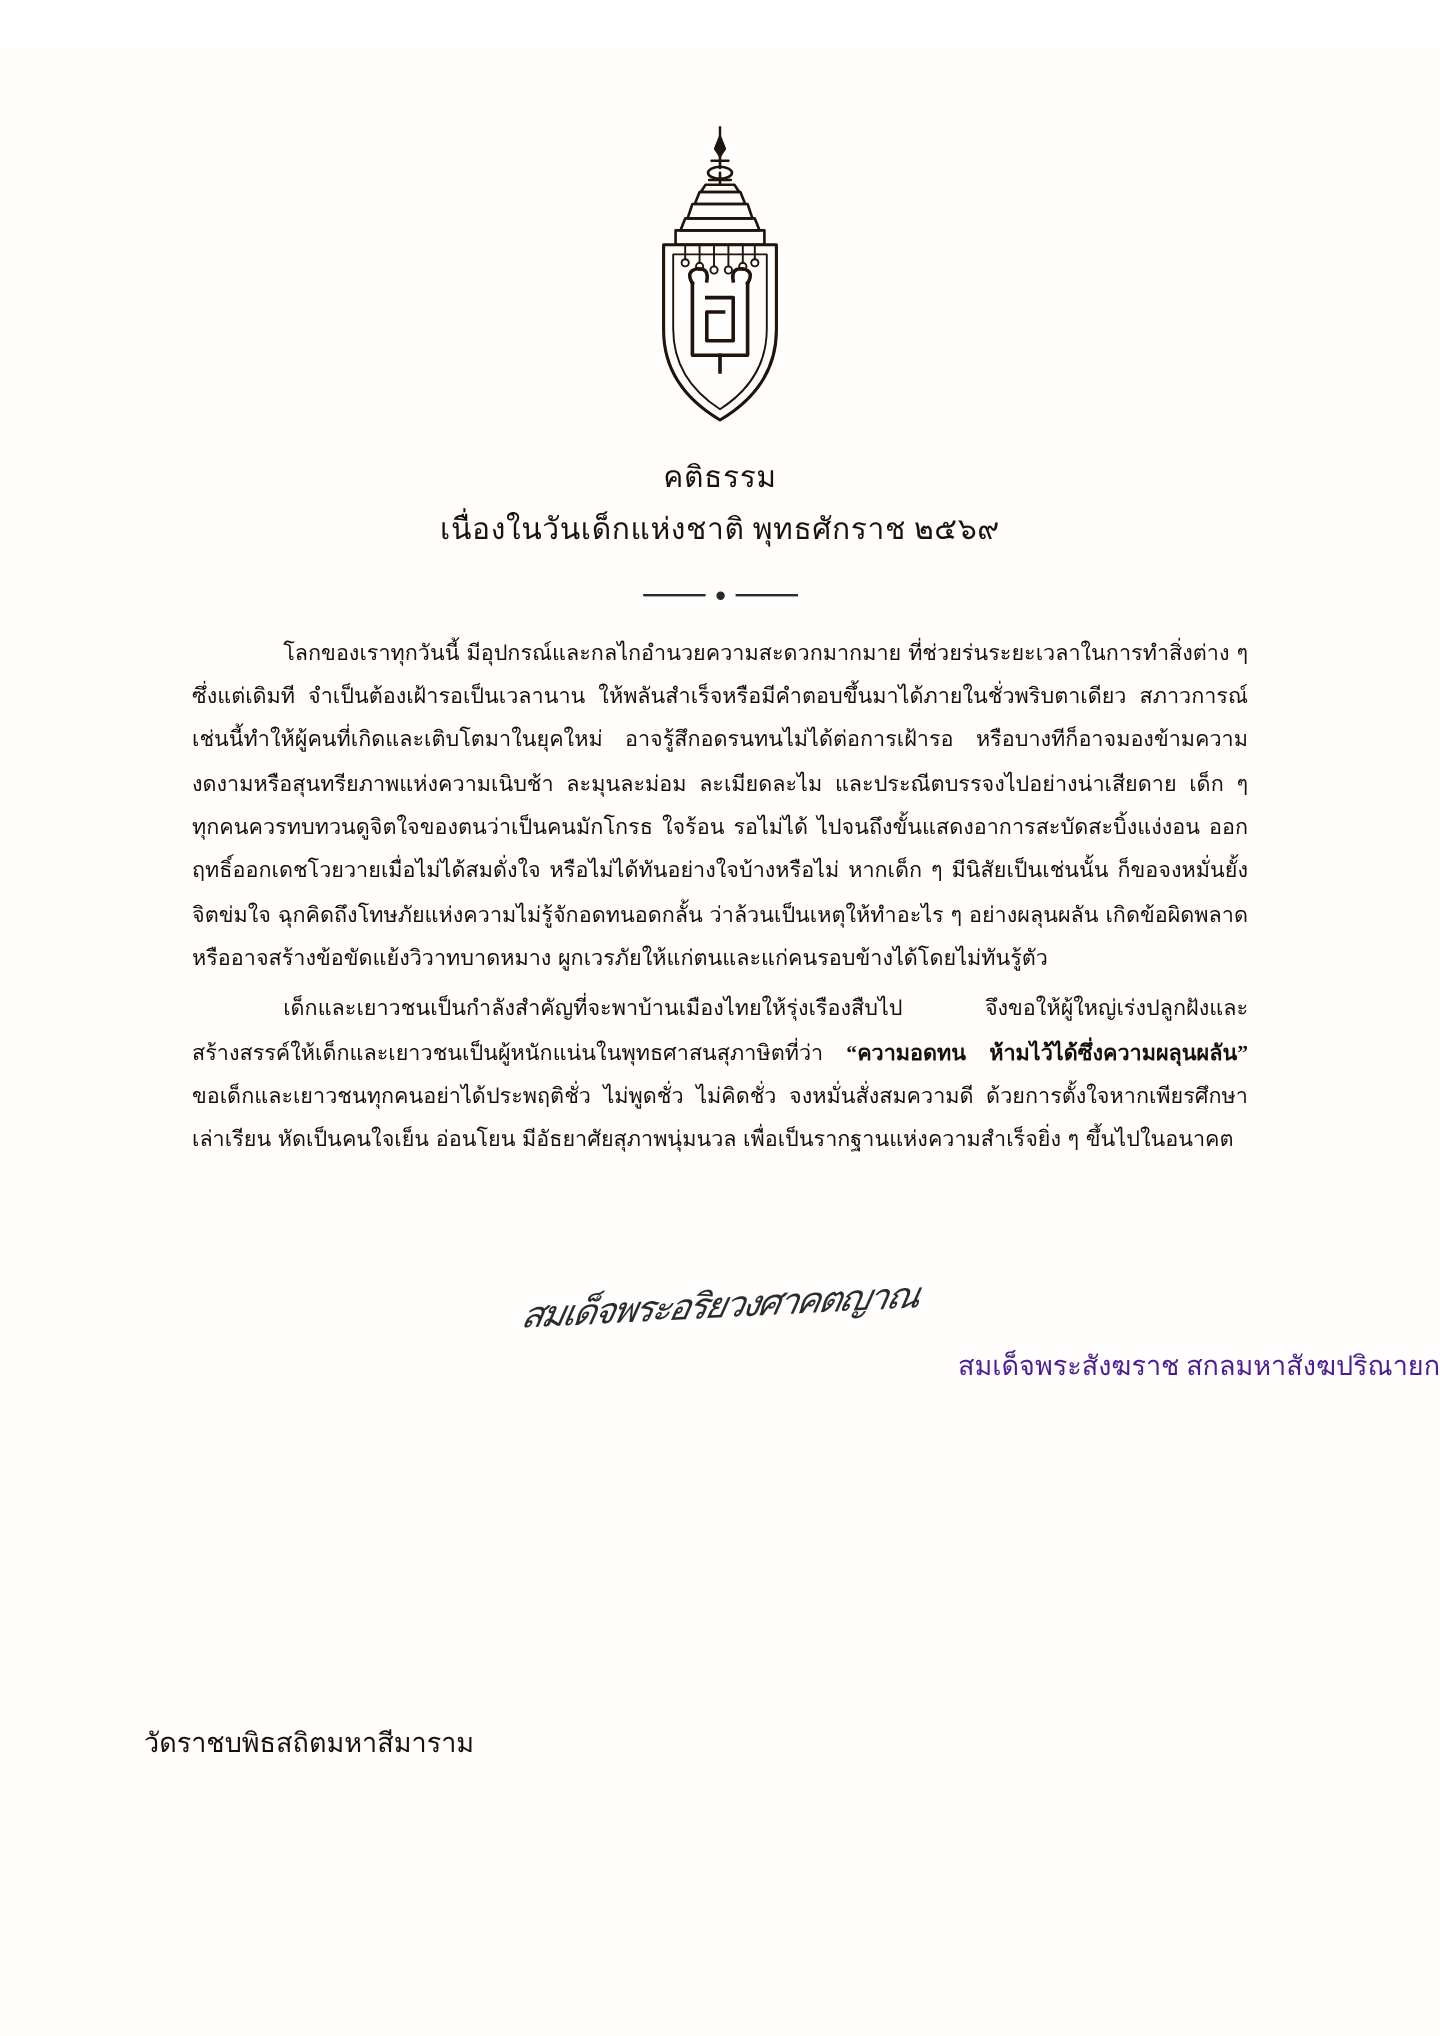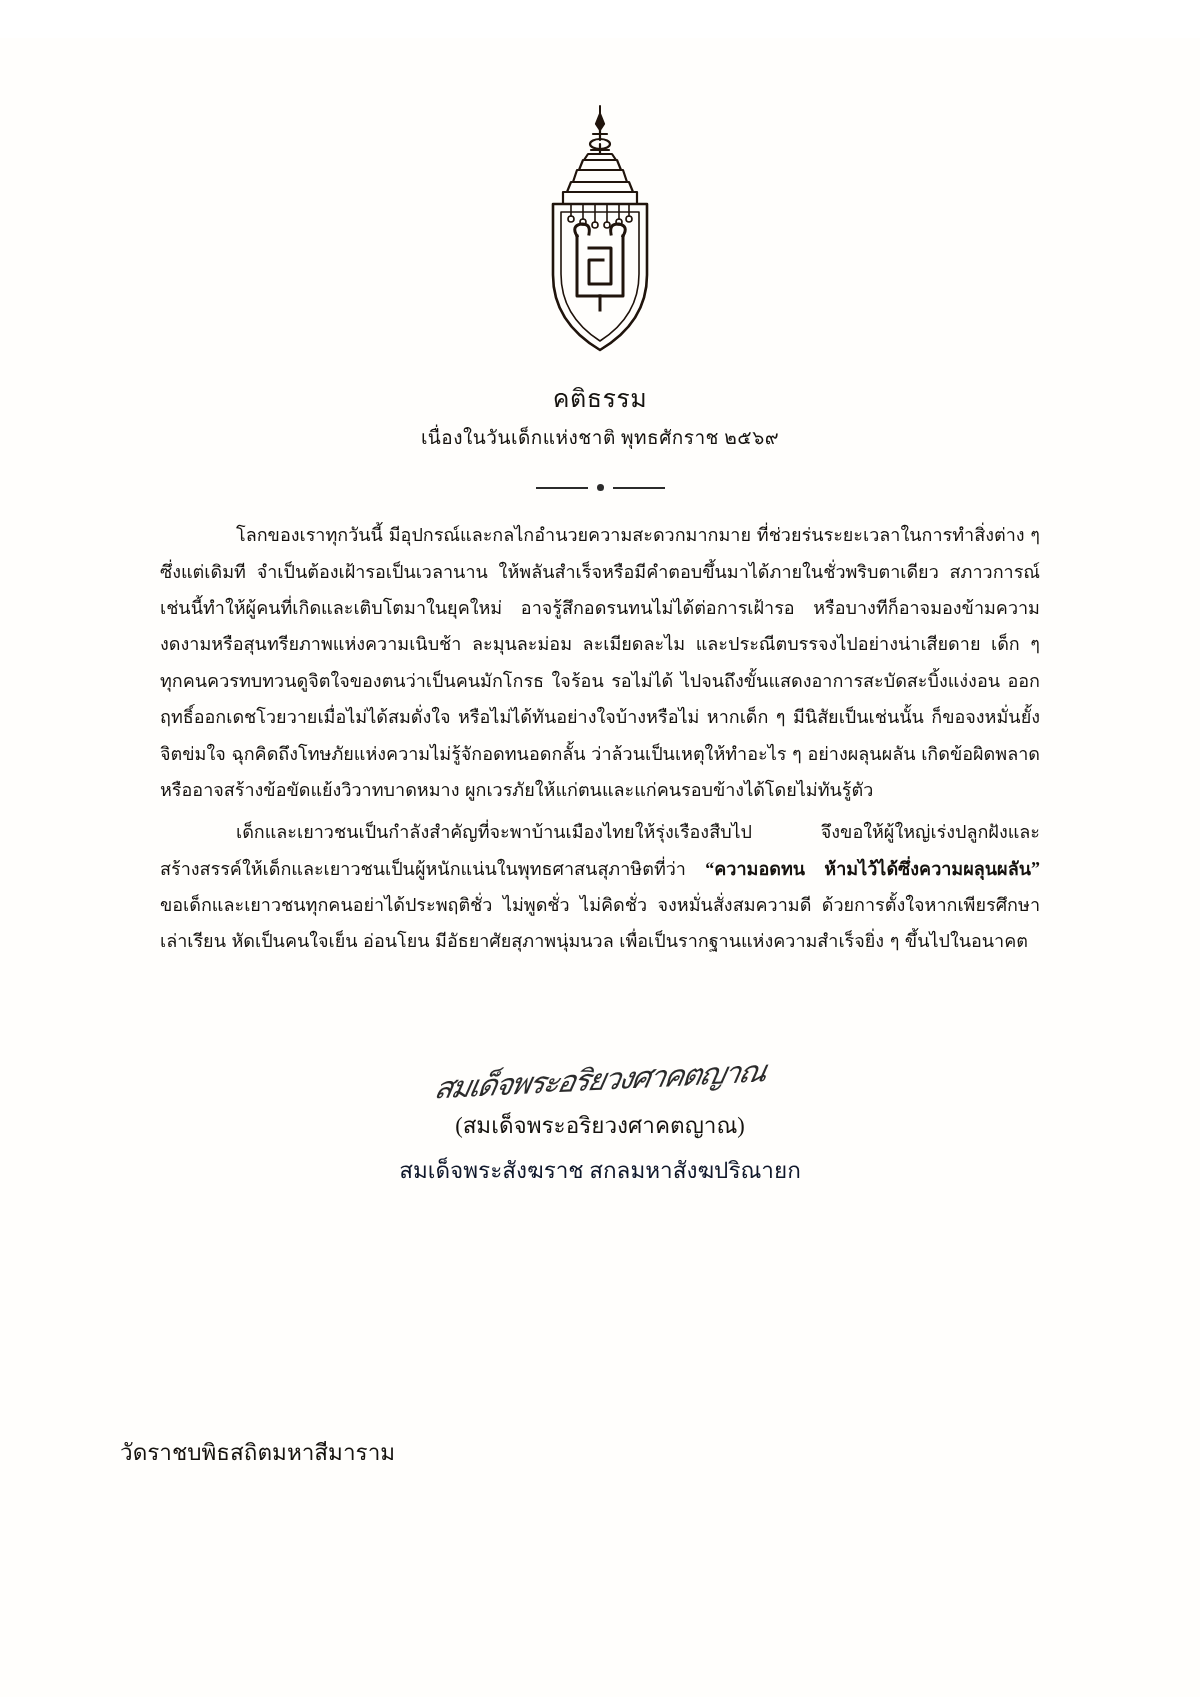--- a/index.html
+++ b/index.html
@@ -44,21 +44,21 @@
     text-align: center;
     margin-top: 14px;
   }
   .heading-main {
     font-size: 25px;
     letter-spacing: 0.5px;
     color: #16130f;
     line-height: 1.35;
   }
   .heading-sub {
-    font-size: 19px;
+    font-size: 25px;
     letter-spacing: 0.5px;
     color: #16130f;
     margin-top: 9px;
     line-height: 1.35;
   }
 
   
   .divider {
     width: 100%;
     display: flex;
@@ -119,21 +119,22 @@
     opacity: 0.92;
   }
   .sig-name {
     font-size: 22.5px;
     margin-top: 4px;
     color: #15120e;
   }
   .sig-title {
     font-size: 22.5px;
     margin-top: 9px;
-    color: #0f172a;
+    color: #4c1d95;
+    text-align: right;
   }
 
   
   .footer {
     position: absolute;
     left: 120px;
     top: 1396px;
     font-size: 22.5px;
     color: #15120e;
   }
@@ -201,19 +202,18 @@
     <span class="bar"></span>
   </div>
 
   <div class="body-text">
     <p class="para">โลกของเราทุกวันนี้ มีอุปกรณ์และกลไกอำนวยความสะดวกมากมาย ที่ช่วยร่นระยะเวลาในการทำสิ่งต่าง ๆ ซึ่งแต่เดิมที จำเป็นต้องเฝ้ารอเป็นเวลานาน ให้พลันสำเร็จหรือมีคำตอบขึ้นมาได้ภายในชั่วพริบตาเดียว สภาวการณ์เช่นนี้ทำให้ผู้คนที่เกิดและเติบโตมาในยุคใหม่ อาจรู้สึกอดรนทนไม่ได้ต่อการเฝ้ารอ หรือบางทีก็อาจมองข้ามความงดงามหรือสุนทรียภาพแห่งความเนิบช้า ละมุนละม่อม ละเมียดละไม และประณีตบรรจงไปอย่างน่าเสียดาย เด็ก ๆ ทุกคนควรทบทวนดูจิตใจของตนว่าเป็นคนมักโกรธ ใจร้อน รอไม่ได้ ไปจนถึงขั้นแสดงอาการสะบัดสะบิ้งแง่งอน ออกฤทธิ์ออกเดชโวยวายเมื่อไม่ได้สมดั่งใจ หรือไม่ได้ทันอย่างใจบ้างหรือไม่ หากเด็ก ๆ มีนิสัยเป็นเช่นนั้น ก็ขอจงหมั่นยั้งจิตข่มใจ ฉุกคิดถึงโทษภัยแห่งความไม่รู้จักอดทนอดกลั้น ว่าล้วนเป็นเหตุให้ทำอะไร ๆ อย่างผลุนผลัน เกิดข้อผิดพลาด หรืออาจสร้างข้อขัดแย้งวิวาทบาดหมาง ผูกเวรภัยให้แก่ตนและแก่คนรอบข้างได้โดยไม่ทันรู้ตัว</p>
     <p class="para"><span>เด็กและเยาวชนเป็นกำลังสำคัญที่จะพาบ้านเมืองไทยให้รุ่งเรืองสืบไป จึงขอให้ผู้ใหญ่เร่งปลูกฝังและสร้างสรรค์ให้เด็กและเยาวชนเป็นผู้หนักแน่นในพุทธศาสนสุภาษิตที่ว่า </span><span class="bold-quote">“ความอดทน ห้ามไว้ได้ซึ่งความผลุนผลัน”</span><span> ขอเด็กและเยาวชนทุกคนอย่าได้ประพฤติชั่ว ไม่พูดชั่ว ไม่คิดชั่ว จงหมั่นสั่งสมความดี ด้วยการตั้งใจหากเพียรศึกษาเล่าเรียน หัดเป็นคนใจเย็น อ่อนโยน มีอัธยาศัยสุภาพนุ่มนวล เพื่อเป็นรากฐานแห่งความสำเร็จยิ่ง ๆ ขึ้นไปในอนาคต</span></p>
   </div>
 
   <div class="sig-block">
     <div class="sig-script">สมเด็จพระอริยวงศาคตญาณ</div>
-    <div class="sig-name">(สมเด็จพระอริยวงศาคตญาณ)</div>
     <div class="sig-title">สมเด็จพระสังฆราช สกลมหาสังฆปริณายก</div>
   </div>
 
   <div class="footer">วัดราชบพิธสถิตมหาสีมาราม</div>
 
 </div>
 
 </body></html>

